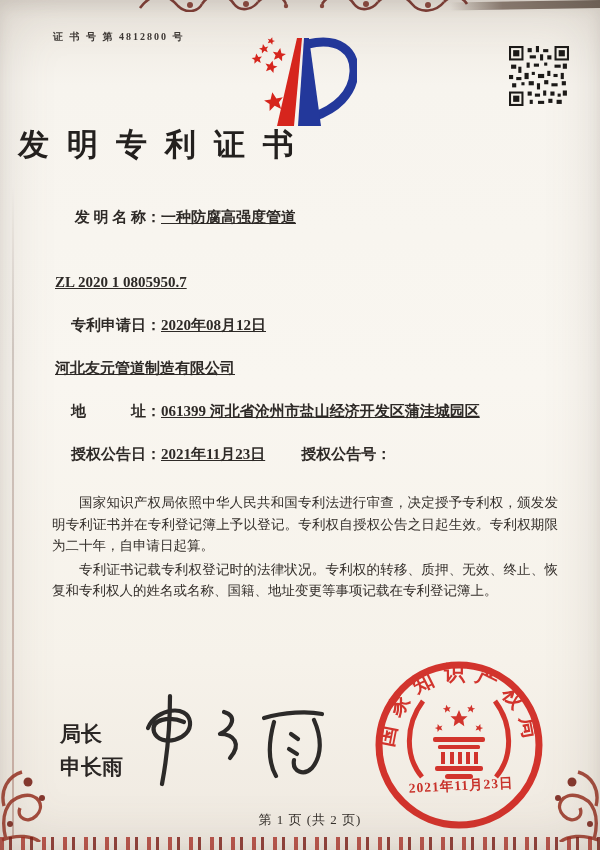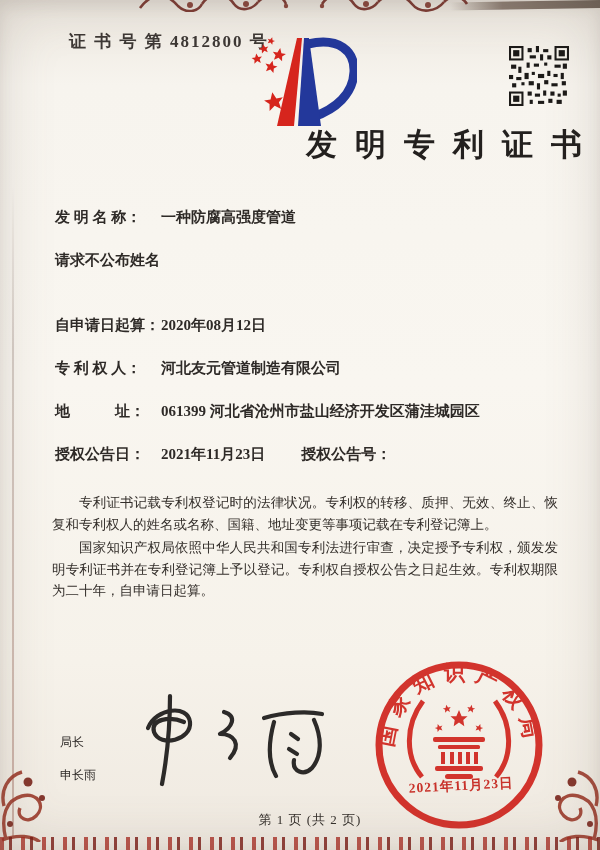--- a/index.html
+++ b/index.html
@@ -10,39 +10,39 @@
   }
   .sheet::after { content:""; position:absolute; inset:0; box-shadow: inset 0 0 55px rgba(110,95,85,.20), inset 0 6px 14px rgba(90,75,65,.10); pointer-events:none; }
 
   .photo-edge-tr { position:absolute; right:0; top:0; width:150px; height:8px;
     background:linear-gradient(90deg, rgba(125,110,100,0), #8d7e73 35%, #6f6258);
     transform:rotate(-1deg); transform-origin:right top; }
   .fold-line { position:absolute; left:12px; top:185px; bottom:14px; width:2px;
     background:linear-gradient(180deg, rgba(90,60,50,0), rgba(90,60,50,.22) 25%, rgba(130,60,45,.34)); }
 
   .ornament-top { position:absolute; left:136px; top:-4px; }
-  .cert-number { position:absolute; left:69px; top:30px; font-size:17px; letter-spacing:2px; color:#3d3835; font-weight:600; }
+  .cert-number { position:absolute; left:53px; top:30px; font-size:10px; letter-spacing:2px; color:#3d3835; font-weight:600; }
   .logo { position:absolute; left:251px; top:36px; }
   .qr { position:absolute; left:508px; top:46px; }
 
-  .title { position:absolute; top:124px; left:0; width:100%; text-align:right;
+  .title { position:absolute; top:124px; left:0; width:100%; text-align:left;
     font-size:31px; font-weight:bold; letter-spacing:.58em; text-indent:.58em; color:#23201e;font-family:Liberation Serif, serif; }
 
-  .fields { position:absolute; left:55px; top:207px; width:520px; font-size:15px; font-weight:700; color:#2e2a27; }
+  .fields { position:absolute; left:55px; top:207px; width:520px; font-size:15px; font-weight:700; color:#2e2a27;text-align:right; }
   .field-row { display:flex; margin-bottom:22px; line-height:21px; }
   .field-label { flex:0 0 106px; width:106px; white-space:pre; }
-  .field-value { white-space:pre-wrap; }
+  .field-value { white-space:pre-wrap;text-decoration:underline; }
   .pair2 { display:flex; margin-left:36px; }
   .pair2 .field-label { flex:0 0 auto; width:auto; margin-right:12px; }
 
   .body-text { position:absolute; left:52px; top:492px; width:506px;
     font-size:13.5px; line-height:21.5px; text-align:justify; color:#332e2a; }
   .body-text p { margin:0 0 2px 0; text-indent:2em; }
 
-  .officer { position:absolute; left:60px; top:718px; font-size:12px; font-weight:400; line-height:33px; color:#2b2725;margin-top:8px; }
+  .officer { position:absolute; left:60px; top:718px; font-size:21px; font-weight:700; line-height:33px; color:#2b2725; }
   .signature { position:absolute; left:126px; top:686px; }
   .seal { position:absolute; left:371px; top:657px; }
 
   .footer { position:absolute; top:811px; left:0; width:100%; text-align:center;
     font-size:13px; letter-spacing:1px; color:#35302c;padding-left:10px; }
 
   .corner-orn { position:absolute; bottom:8px; }
   .corner-orn.left { left:-4px; }
   .corner-orn.right { right:-4px; transform:scaleX(-1); }
   .fringe { position:absolute; left:0; right:0; bottom:0; height:13px; opacity:.9;
@@ -150,48 +150,47 @@
   </svg>
 
   <div class="title">发明专利证书</div>
 
   <div class="fields">
     <div class="field-row">
       <span class="field-label">发 明 名 称：</span>
       <span class="field-value">一种防腐高强度管道</span>
     </div>
     <div class="field-row">
-      <span class="field-value">请求不公布姓名</span>
-    </div>
-    <div class="field-row">
-    </div>
-    <div class="field-row">
-      <span class="field-label">自申请日起算：</span>
+    </div>
+    <div class="field-row">
+      <span class="field-value">ZL 2020 1 0805950.7</span>
+    </div>
+    <div class="field-row">
+      <span class="field-label">专利申请日：</span>
       <span class="field-value">2020年08月12日</span>
     </div>
     <div class="field-row">
-      <span class="field-label">专 利 权 人：</span>
       <span class="field-value">河北友元管道制造有限公司</span>
     </div>
     <div class="field-row">
       <span class="field-label">地　　　址：</span>
       <span class="field-value">061399 河北省沧州市盐山经济开发区蒲洼城园区</span>
     </div>
     <div class="field-row">
       <span class="field-label">授权公告日：</span>
       <span class="field-value">2021年11月23日</span>
       <span class="pair2">
         <span class="field-label">授权公告号：</span>
       </span>
     </div>
   </div>
 
   <div class="body-text">
+    <p>国家知识产权局依照中华人民共和国专利法进行审查，决定授予专利权，颁发发明专利证书并在专利登记簿上予以登记。专利权自授权公告之日起生效。专利权期限为二十年，自申请日起算。</p>
     <p>专利证书记载专利权登记时的法律状况。专利权的转移、质押、无效、终止、恢复和专利权人的姓名或名称、国籍、地址变更等事项记载在专利登记簿上。</p>
-    <p>国家知识产权局依照中华人民共和国专利法进行审查，决定授予专利权，颁发发明专利证书并在专利登记簿上予以登记。专利权自授权公告之日起生效。专利权期限为二十年，自申请日起算。</p>
   </div>
 
   <div class="officer">
     <div>局长</div>
     <div>申长雨</div>
   </div>
 
   <svg class="signature" width="212" height="105" viewBox="0 0 212 105">
     <g fill="none" stroke="#1c1a19" stroke-width="4.2" stroke-linecap="round" stroke-linejoin="round" opacity=".92">
       <path d="M22,42 C30,22 62,18 64,36 C66,54 34,62 28,46 C24,33 44,30 58,36"></path>

